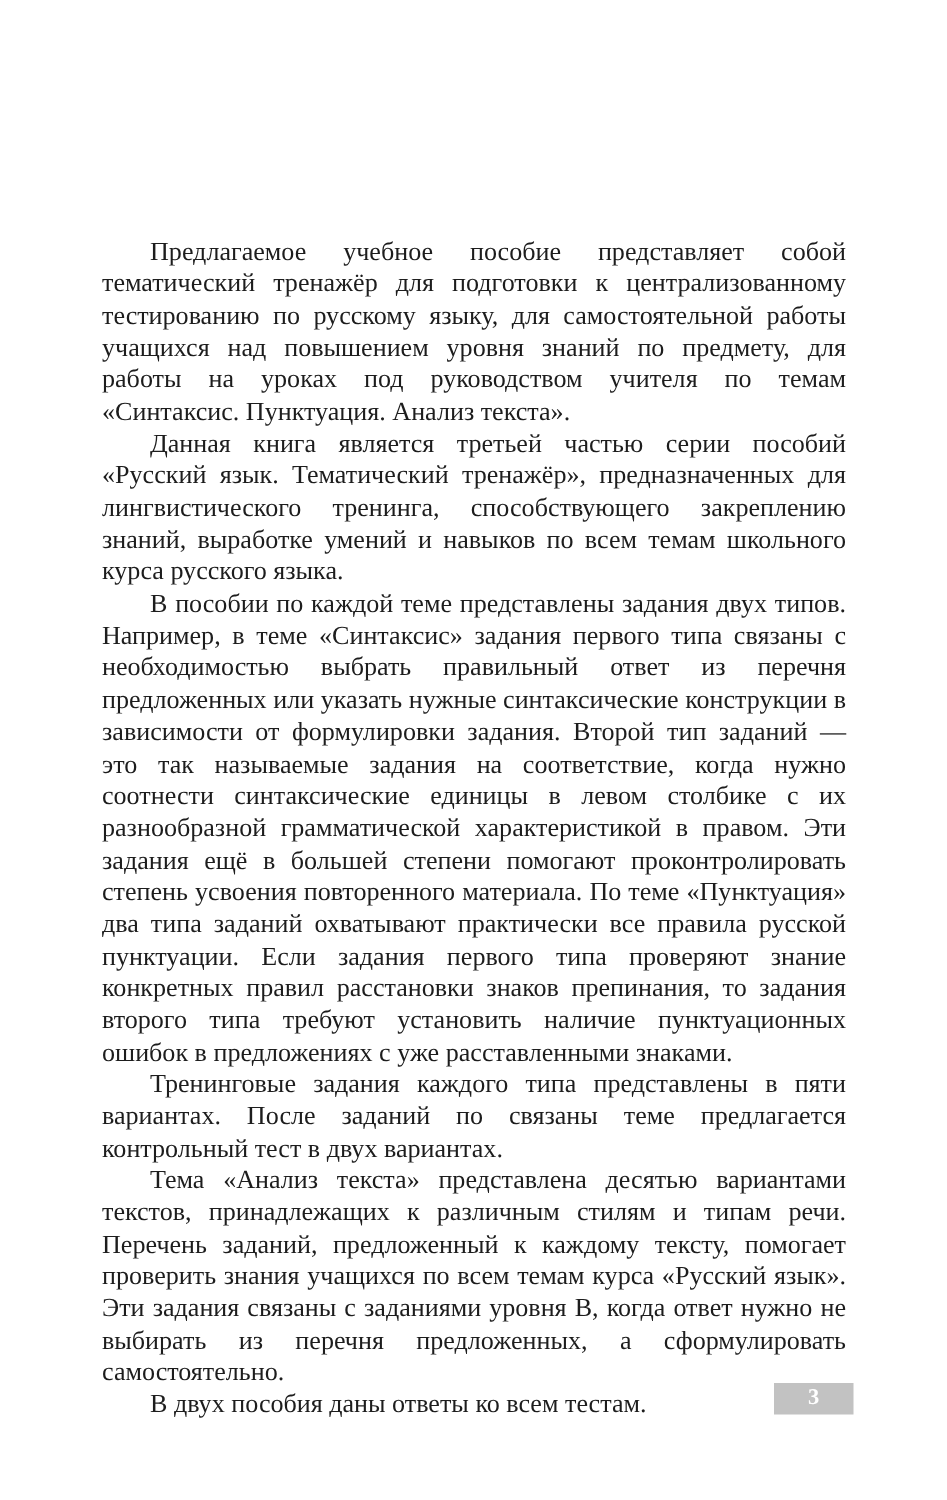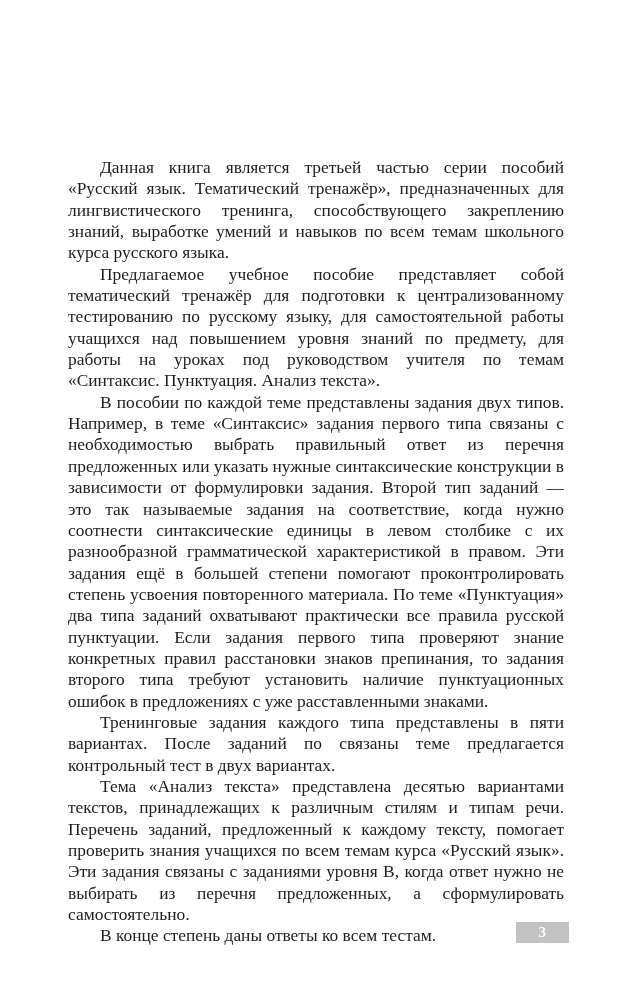--- a/index.html
+++ b/index.html
@@ -71,23 +71,23 @@
     letter-spacing: 0.3px;
   }
 </style>
 </head>
 <body>
 
 <div class="page">
 
 
   <div class="body-text">
+    <p>Предлагаемое учебное пособие представляет собой тематический тренажёр для подготовки к централизованному тестированию по русскому языку, для самостоятельной работы учащихся над повышением уровня знаний по предмету, для работы на уроках под руководством учителя по темам «Синтаксис. Пунктуация. Анализ текста».</p>
     <p>Данная книга является третьей частью серии пособий «Русский язык. Тематический тренажёр», предназначенных для лингвистического тренинга, способствующего закреплению знаний, выработке умений и навыков по всем темам школьного курса русского языка.</p>
-    <p>Предлагаемое учебное пособие представляет собой тематический тренажёр для подготовки к централизованному тестированию по русскому языку, для самостоятельной работы учащихся над повышением уровня знаний по предмету, для работы на уроках под руководством учителя по темам «Синтаксис. Пунктуация. Анализ текста».</p>
     <p>В пособии по каждой теме представлены задания двух типов. Например, в теме «Синтаксис» задания первого типа связаны с необходимостью выбрать правильный ответ из перечня предложенных или указать нужные синтаксические конструкции в зависимости от формулировки задания. Второй тип заданий — это так называемые задания на соответствие, когда нужно соотнести синтаксические единицы в левом столбике с их разнообразной грамматической характеристикой в правом. Эти задания ещё в большей степени помогают проконтролировать степень усвоения повторенного материала. По теме «Пунктуация» два типа заданий охватывают практически все правила русской пунктуации. Если задания первого типа проверяют знание конкретных правил расстановки знаков препинания, то задания второго типа требуют установить наличие пунктуационных ошибок в предложениях с уже расставленными знаками.</p>
     <p>Тренинговые задания каждого типа представлены в пяти вариантах. После заданий по связаны теме предлагается контрольный тест в двух вариантах.</p>
     <p>Тема «Анализ текста» представлена десятью вариантами текстов, принадлежащих к различным стилям и типам речи. Перечень заданий, предложенный к каждому тексту, помогает проверить знания учащихся по всем темам курса «Русский язык». Эти задания связаны с заданиями уровня В, когда ответ нужно не выбирать из перечня предложенных, а сформулировать самостоятельно.</p>
-    <p>В конце степень даны ответы ко всем тестам.</p>
+    <p>В двух пособия даны ответы ко всем тестам.</p>
   </div>
 
   <div class="page-number-badge">3</div>
 
 </div>
 
 </body></html>

